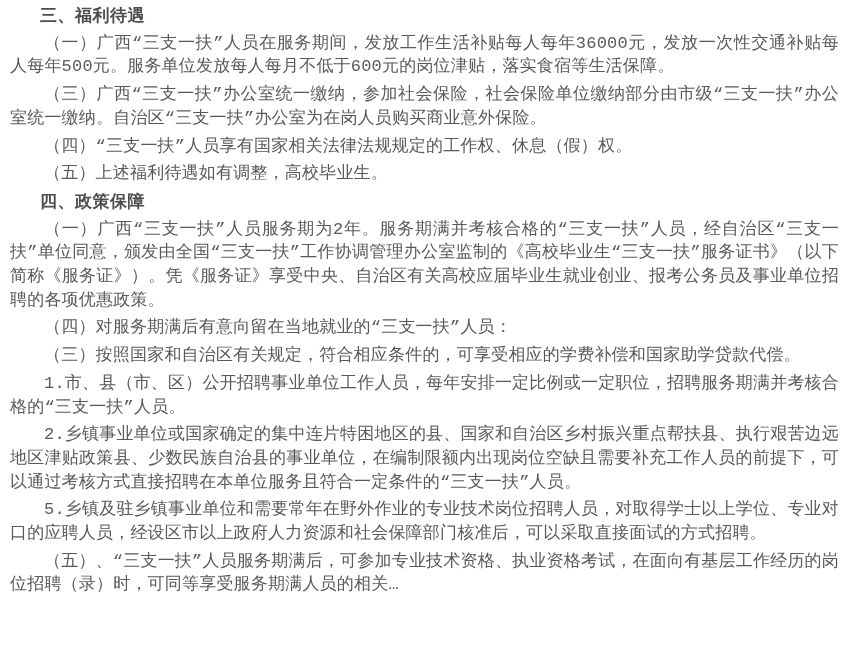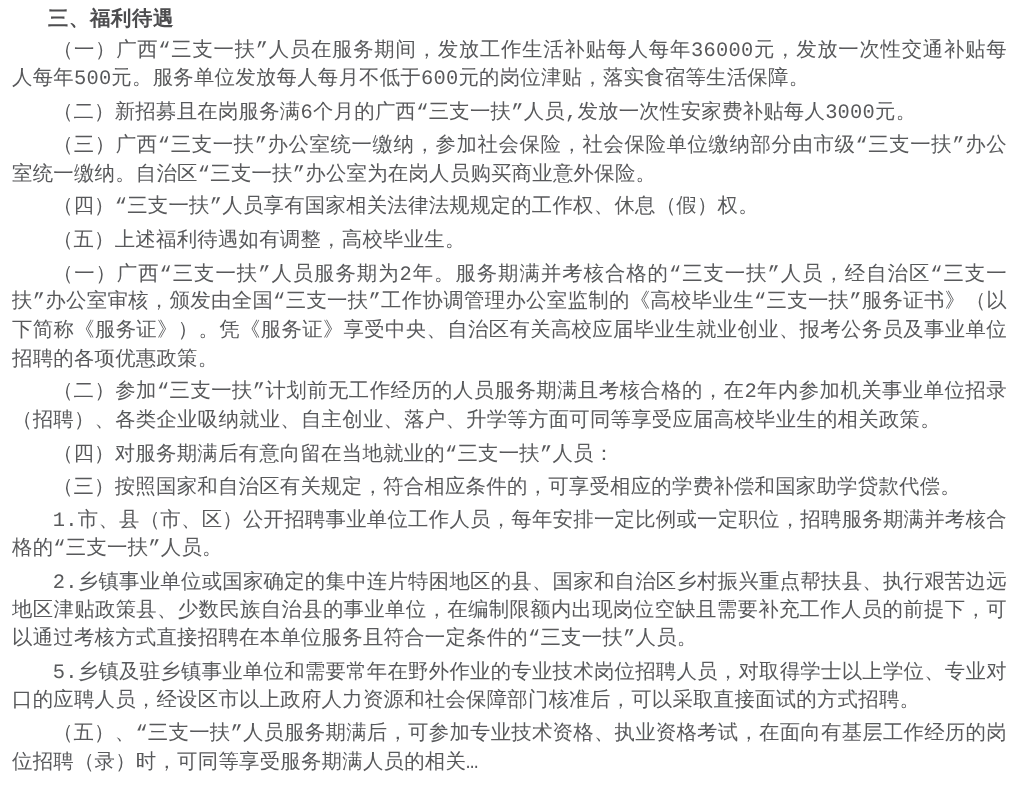--- a/index.html
+++ b/index.html
@@ -34,25 +34,24 @@
     color: #4d4d4f;
     letter-spacing: 0.5px;
   }
 </style>
 </head>
 <body>
 
 <div class="page">
   <p class="heading">三、福利待遇</p>
   <p class="para">（一）广西“三支一扶”人员在服务期间，发放工作生活补贴每人每年36000元，发放一次性交通补贴每人每年500元。服务单位发放每人每月不低于600元的岗位津贴，落实食宿等生活保障。</p>
-  <p class="para">（二）新招募且在岗服务满6个月的广西“三支一扶”人员,发放一次性安家费补贴每人3000元。</p>
   <p class="para">（三）广西“三支一扶”办公室统一缴纳，参加社会保险，社会保险单位缴纳部分由市级“三支一扶”办公室统一缴纳。自治区“三支一扶”办公室为在岗人员购买商业意外保险。</p>
   <p class="para">（四）“三支一扶”人员享有国家相关法律法规规定的工作权、休息（假）权。</p>
   <p class="para">（五）上述福利待遇如有调整，高校毕业生。</p>
-  <p class="para">（一）广西“三支一扶”人员服务期为2年。服务期满并考核合格的“三支一扶”人员，经自治区“三支一扶”办公室审核，颁发由全国“三支一扶”工作协调管理办公室监制的《高校毕业生“三支一扶”服务证书》（以下简称《服务证》）。凭《服务证》享受中央、自治区有关高校应届毕业生就业创业、报考公务员及事业单位招聘的各项优惠政策。</p>
-  <p class="para">（二）参加“三支一扶”计划前无工作经历的人员服务期满且考核合格的，在2年内参加机关事业单位招录（招聘）、各类企业吸纳就业、自主创业、落户、升学等方面可同等享受应届高校毕业生的相关政策。</p>
+  <p class="heading">四、政策保障</p>
+  <p class="para">（一）广西“三支一扶”人员服务期为2年。服务期满并考核合格的“三支一扶”人员，经自治区“三支一扶”单位同意，颁发由全国“三支一扶”工作协调管理办公室监制的《高校毕业生“三支一扶”服务证书》（以下简称《服务证》）。凭《服务证》享受中央、自治区有关高校应届毕业生就业创业、报考公务员及事业单位招聘的各项优惠政策。</p>
   <p class="para">（四）对服务期满后有意向留在当地就业的“三支一扶”人员：</p>
   <p class="para">（三）按照国家和自治区有关规定，符合相应条件的，可享受相应的学费补偿和国家助学贷款代偿。</p>
   <p class="para">1.市、县（市、区）公开招聘事业单位工作人员，每年安排一定比例或一定职位，招聘服务期满并考核合格的“三支一扶”人员。</p>
   <p class="para">2.乡镇事业单位或国家确定的集中连片特困地区的县、国家和自治区乡村振兴重点帮扶县、执行艰苦边远地区津贴政策县、少数民族自治县的事业单位，在编制限额内出现岗位空缺且需要补充工作人员的前提下，可以通过考核方式直接招聘在本单位服务且符合一定条件的“三支一扶”人员。</p>
   <p class="para">5.乡镇及驻乡镇事业单位和需要常年在野外作业的专业技术岗位招聘人员，对取得学士以上学位、专业对口的应聘人员，经设区市以上政府人力资源和社会保障部门核准后，可以采取直接面试的方式招聘。</p>
   <p class="para">（五）、“三支一扶”人员服务期满后，可参加专业技术资格、执业资格考试，在面向有基层工作经历的岗位招聘（录）时，可同等享受服务期满人员的相关…</p>
 </div>
 
 </body></html>

